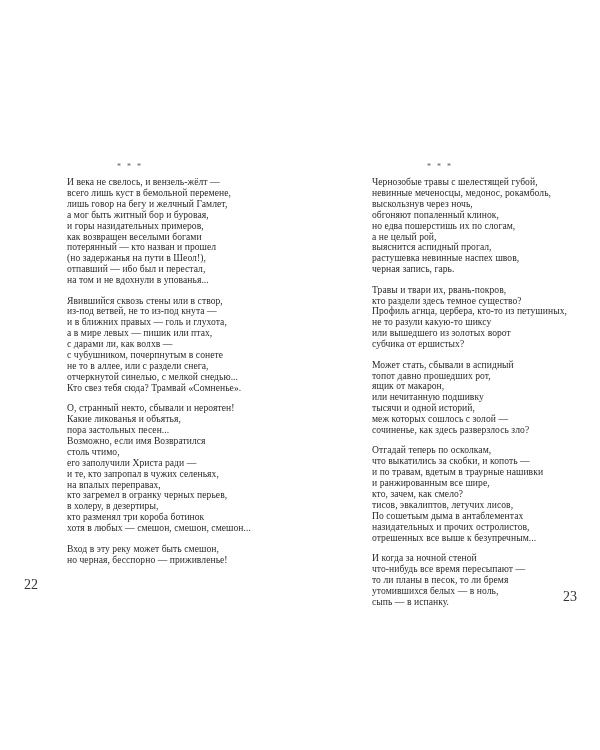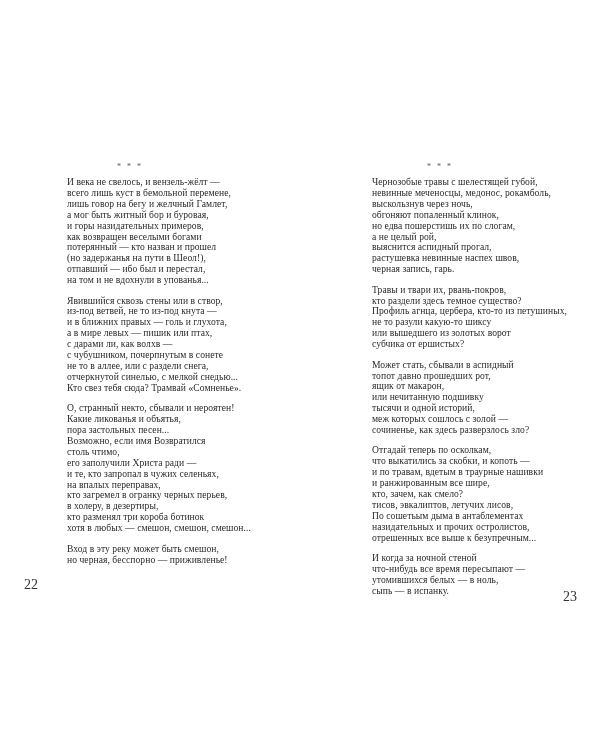--- a/index.html
+++ b/index.html
@@ -166,20 +166,21 @@
         <span class="line">кто, зачем, как смело?</span>
         <span class="line">тисов, эвкалиптов, летучих лисов,</span>
         <span class="line">По сошетьым дыма в антаблементах</span>
         <span class="line">назидательных и прочих остролистов,</span>
         <span class="line">отрешенных все выше к безупречным...</span>
       </div>
 
       <div class="stanza">
         <span class="line">И когда за ночной стеной</span>
         <span class="line">что-нибудь все время пересыпают —</span>
+        <span class="line">то ли планы в песок, то ли бремя</span>
         <span class="line">утомившихся белых — в ноль,</span>
         <span class="line">сыпь — в испанку.</span>
       </div>
     </div>
 
     <div class="page-number">23</div>
   </div>
 
 </div>
 

